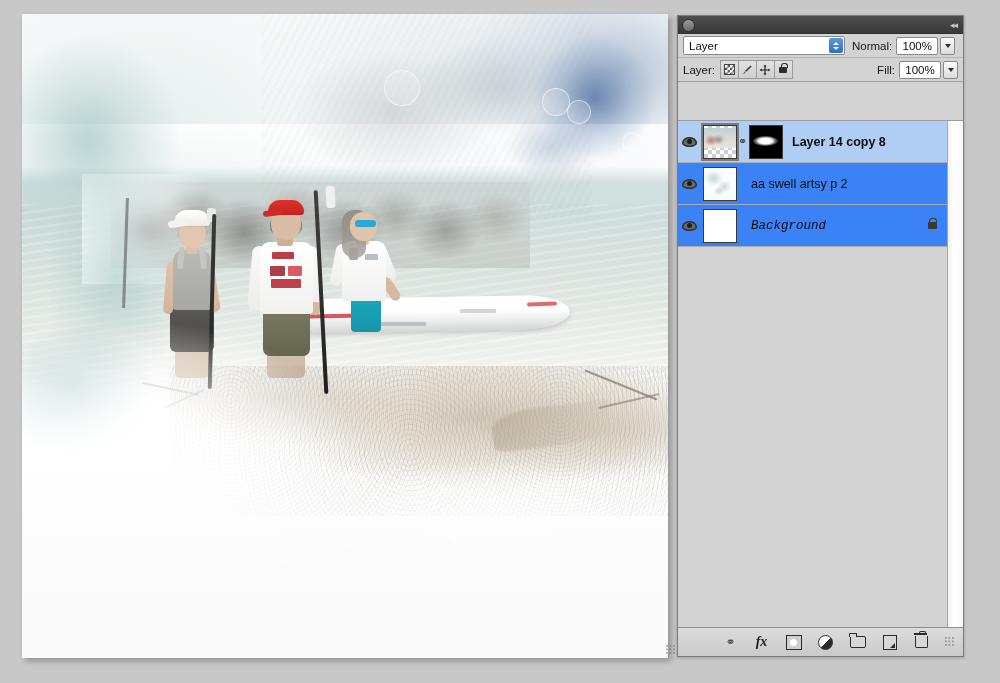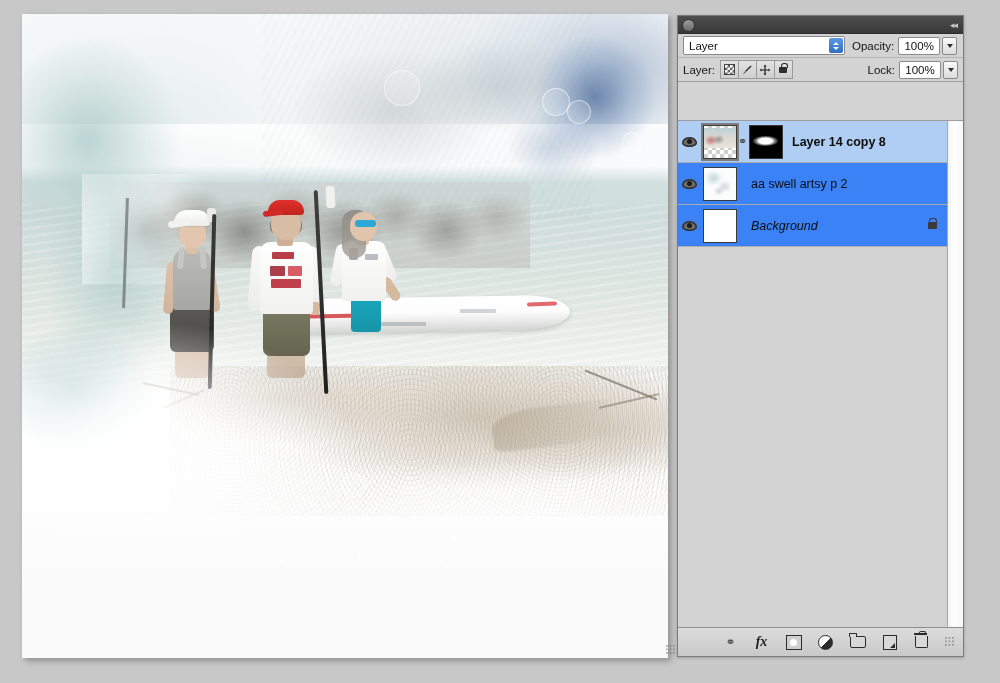--- a/index.html
+++ b/index.html
@@ -366,21 +366,21 @@
   .mask-shape{
     position:absolute;left:3px;top:10px;width:25px;height:10px;
     background:radial-gradient(ellipse 58% 62% at 50% 50%, #fff 0%, #fff 46%, rgba(255,255,255,.35) 72%, rgba(255,255,255,0) 100%);
     border-radius:50%;
     filter:blur(.6px);
   }
   .lname{
     flex:1 1 auto;font-size:12.5px;color:#0d0d0d;padding-left:9px;white-space:nowrap;overflow:hidden;
   }
   .lname.bold{font-weight:bold;}
-  .lname.ital{font-style:italic;}
+  .lname.ital{font-style:italic;font-family:Liberation Mono, monospace;}
   .locked-badge{
     flex:0 0 auto;margin-right:9px;width:12px;height:12px;display:flex;align-items:center;justify-content:center;
   }
   .padlock{position:relative;width:9px;height:7px;background:#3a3a3a;border-radius:1px;}
   .padlock:before{
     content:'';position:absolute;left:1.5px;top:-4px;width:6px;height:5px;
     border:1.5px solid #3a3a3a;border-bottom:none;border-radius:3px 3px 0 0;
   }
   .padlock-sm{position:relative;width:8px;height:6px;background:#2e2e2e;border-radius:1px;}
   .padlock-sm:before{
@@ -547,21 +547,21 @@
 
 
     <div class="row row-blend">
       <div class="select-box">
         <span>Layer</span>
         <span class="stepper">
           <span class="up"></span>
             <span class="dn"></span>
         </span>
       </div>
-      <span class="lbl">Opacity:</span>
+      <span class="lbl">Normal:</span>
       <span class="numbox">100%</span>
       <span class="numarrow">
           <i class="d"></i>
         </span>
     </div>
 
     <div class="row row-lock">
       <span class="lock-label">Layer:</span>
       <span class="lock-group">
         <span class="lock-btn">
@@ -576,21 +576,21 @@
         <span class="lock-btn">
           <svg width="12" height="12" viewBox="0 0 12 12">
             <path d="M6 0.6 L7.5 2.6 H4.5 Z M6 11.4 L4.5 9.4 H7.5 Z M0.6 6 L2.6 4.5 V7.5 Z M11.4 6 L9.4 7.5 V4.5 Z M5.4 2.4 h1.2 v7.2 h-1.2 Z M2.4 5.4 h7.2 v1.2 h-7.2 Z" fill="#242424"></path>
           </svg>
         </span>
         <span class="lock-btn">
           <span class="padlock-sm"></span>
         </span>
       </span>
       <span style="flex:1 1 auto"></span>
-      <span class="lbl">Lock:</span>
+      <span class="lbl">Fill:</span>
       <span class="numbox">100%</span>
       <span class="numarrow">
           <i class="d"></i>
         </span>
     </div>
 
     <div class="list">
       <div class="scrolltrack"></div>
 
       <div class="layer selected">

